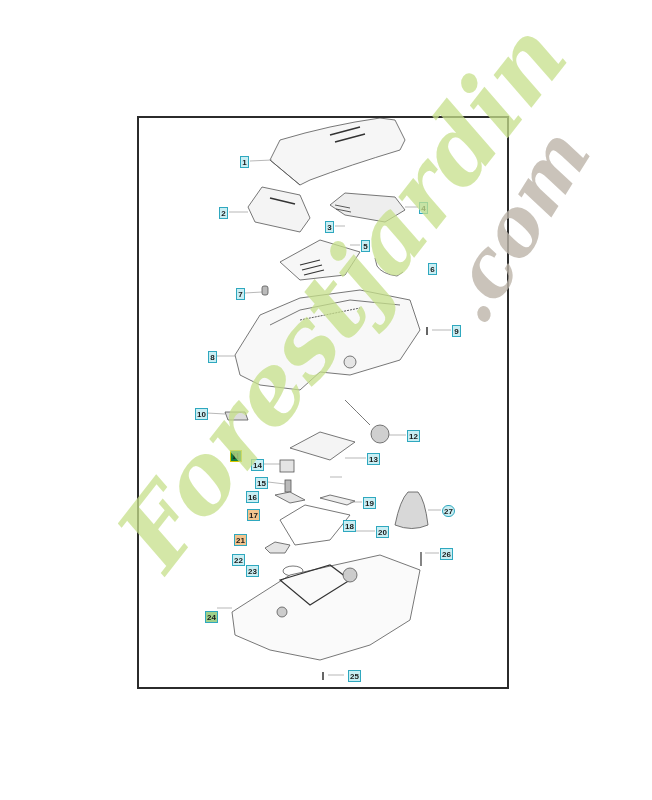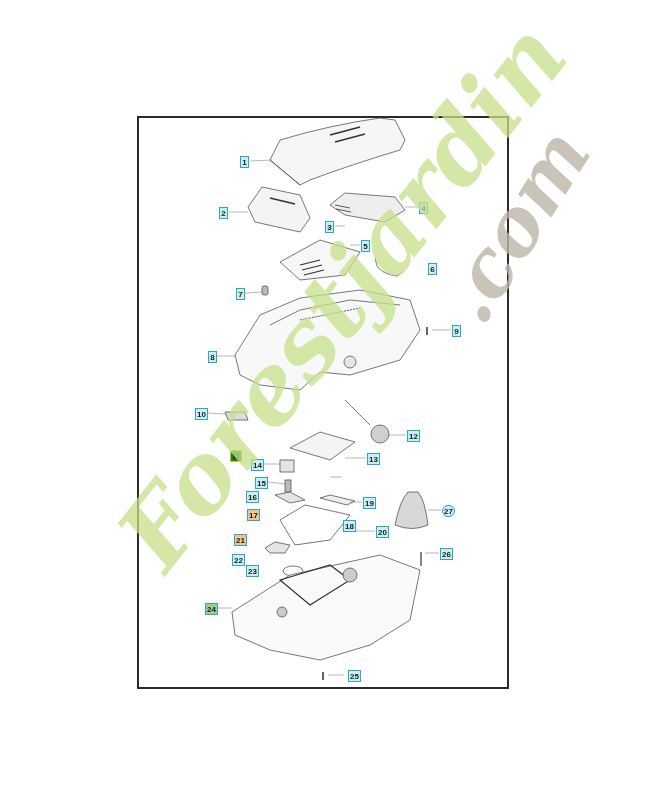--- a/index.html
+++ b/index.html
@@ -2,21 +2,21 @@
 <html><head>
   <meta charset="utf-8">
   <style>
     html, body { margin:0; padding:0; background:#ffffff; }
     body { width:652px; height:800px; position:relative; overflow:hidden; font-family:"Liberation Sans", sans-serif; }
     .frame { position:absolute; left:137px; top:116px; width:372px; height:573px; border:2px solid #2b2b2b; box-sizing:border-box; }
     svg.art { position:absolute; left:0; top:0; width:652px; height:800px; }
     .callout { position:absolute; height:12px; min-width:9px; padding:0 1px; font-size:8px; font-weight:bold; line-height:12px; text-align:center; color:#1a1a1a; box-sizing:border-box; border:1px solid #2fa8bf; background:#c9eef3; }
     .callout.yellow { background:#15803d; border-color:#d6c800;font-family:Liberation Serif, serif; }
     .callout.orange { background:#f2c48e; border-color:#2fa8bf; }
-    .callout.green { background:#9fd08a; border-color:#2fa8bf; }
+    .callout.green { background:#9fd08a; border-color:#2fa8bf;margin-top:8px; }
     .wm { position:absolute; font-family:"DejaVu Serif", serif; font-style:italic; font-weight:bold; pointer-events:none; }
   </style>
 </head>
 <body>
 
 <svg class="art" viewBox="0 0 652 800" xmlns="http://www.w3.org/2000/svg" fill="none" stroke="#555" stroke-width="0.8">
 
   <g>
     <path d="M270 160 L280 140 Q330 125 380 118 L395 120 L405 140 L400 150 Q350 165 310 180 L300 185 Z" fill="#f6f6f6"></path>
     <path d="M270 160 L300 185"></path>

